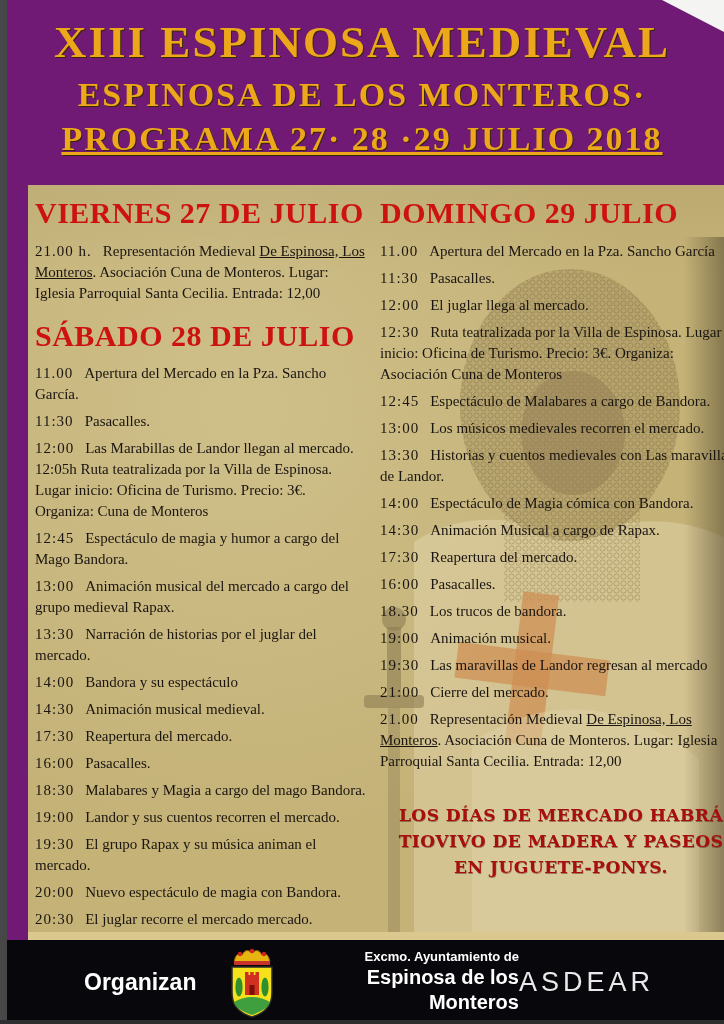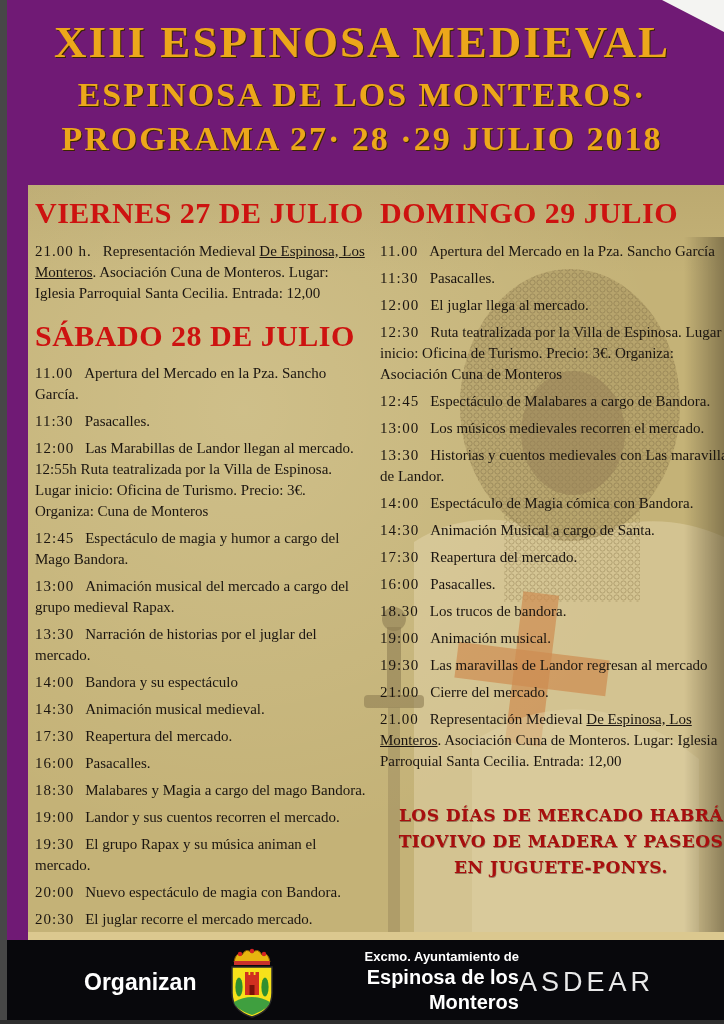--- a/index.html
+++ b/index.html
@@ -10,21 +10,21 @@
   .edge-bottom{position:absolute;left:0;right:0;bottom:0;height:4px;background:#2e2e2e;z-index:6;}
   .corner{position:absolute;top:0;right:0;width:0;height:0;
           border-top:32px solid #f4f4f2;border-left:62px solid transparent;z-index:7;}
   
   .header{position:absolute;top:0;left:0;width:100%;height:185px;text-align:center;z-index:3;}
   .title{margin:16px 0 0;font-size:45px;font-weight:bold;color:var(--gold);
          letter-spacing:2px;text-shadow:1px 1px 0 #3a2600;}
   .subtitle{margin:8px 0 0;font-size:34px;font-weight:bold;color:var(--gold);
             letter-spacing:2px;text-shadow:1px 1px 0 #3a2600;}
   .progline{margin:6px 2px 0;font-size:34px;font-weight:bold;color:var(--gold);
-            letter-spacing:2px;text-shadow:1px 1px 0 #3a2600;}
+            letter-spacing:2px;text-shadow:1px 1px 0 #3a2600;text-decoration:underline;}
   
   .content{position:absolute;left:28px;top:185px;width:718px;height:755px;box-sizing:border-box;
            background:var(--tan);border-bottom:8px solid #dbc88f;z-index:2;
            background-image:radial-gradient(ellipse at 30% 30%, rgba(255,250,220,.18), rgba(0,0,0,0) 60%),
                             linear-gradient(180deg, rgba(90,70,30,.08), rgba(0,0,0,0) 12%);}
   .knight{position:absolute;right:0;top:52px;width:392px;height:695px;opacity:.55;pointer-events:none;}
   .cols{position:relative;display:flex;z-index:2;padding:2px 2px 0 7px;}
   .col{box-sizing:border-box;}
   .col-left{width:340px;padding-right:8px;}
   .col-right{flex:1;padding-left:5px;padding-right:2px;}
@@ -103,21 +103,21 @@
 </div>
   </section>
 
   <section class="sec">
     <h2 class="day-heading">SÁBADO 28 DE JULIO</h2>
     <div class="items">
   <p class="item"><span class="time">11.00</span><span class="txt"><span>Apertura del Mercado en la Pza. Sancho García.</span></span></p>
 
   <p class="item"><span class="time">11:30</span><span class="txt"><span>Pasacalles.</span></span></p>
 
-  <p class="item"><span class="time">12:00</span><span class="txt"><span>Las Marabillas de Landor llegan al mercado. 12:55h Ruta teatralizada por la Villa de Espinosa. Lugar inicio: Oficina de Turismo. Precio: 3€. Organiza: Cuna de Monteros</span></span></p>
+  <p class="item"><span class="time">12:00</span><span class="txt"><span>Las Marabillas de Landor llegan al mercado. 12:05h Ruta teatralizada por la Villa de Espinosa. Lugar inicio: Oficina de Turismo. Precio: 3€. Organiza: Cuna de Monteros</span></span></p>
 
   <p class="item"><span class="time">12:45</span><span class="txt"><span>Espectáculo de magia y humor a cargo del Mago Bandora.</span></span></p>
 
   <p class="item"><span class="time">13:00</span><span class="txt"><span>Animación musical del mercado a cargo del grupo medieval Rapax.</span></span></p>
 
   <p class="item"><span class="time">13:30</span><span class="txt"><span>Narración de historias por el juglar del mercado.</span></span></p>
 
   <p class="item"><span class="time">14:00</span><span class="txt"><span>Bandora y su espectáculo</span></span></p>
 
   <p class="item"><span class="time">14:30</span><span class="txt"><span>Animación musical medieval.</span></span></p>
@@ -157,21 +157,21 @@
   <p class="item"><span class="time">12:30</span><span class="txt"><span>Ruta teatralizada por la Villa de Espinosa. Lugar inicio: Oficina de Turismo. Precio: 3€.  Organiza: Asociación Cuna de Monteros</span></span></p>
 
   <p class="item"><span class="time">12:45</span><span class="txt"><span>Espectáculo de Malabares a cargo de Bandora.</span></span></p>
 
   <p class="item"><span class="time">13:00</span><span class="txt"><span>Los músicos medievales recorren el mercado.</span></span></p>
 
   <p class="item"><span class="time">13:30</span><span class="txt"><span>Historias y cuentos medievales con Las maravillas de Landor.</span></span></p>
 
   <p class="item"><span class="time">14:00</span><span class="txt"><span>Espectáculo de Magia cómica con Bandora.</span></span></p>
 
-  <p class="item"><span class="time">14:30</span><span class="txt"><span>Animación Musical a cargo de Santa.</span></span></p>
+  <p class="item"><span class="time">14:30</span><span class="txt"><span>Animación Musical a cargo de Rapax.</span></span></p>
 
   <p class="item"><span class="time">17:30</span><span class="txt"><span>Reapertura del mercado.</span></span></p>
 
   <p class="item"><span class="time">16:00</span><span class="txt"><span>Pasacalles.</span></span></p>
 
   <p class="item"><span class="time">18.30</span><span class="txt"><span>Los trucos de bandora.</span></span></p>
 
   <p class="item"><span class="time">19:00</span><span class="txt"><span>Animación musical.</span></span></p>
 
   <p class="item"><span class="time">19:30</span><span class="txt"><span>Las maravillas de Landor regresan al mercado</span></span></p>

